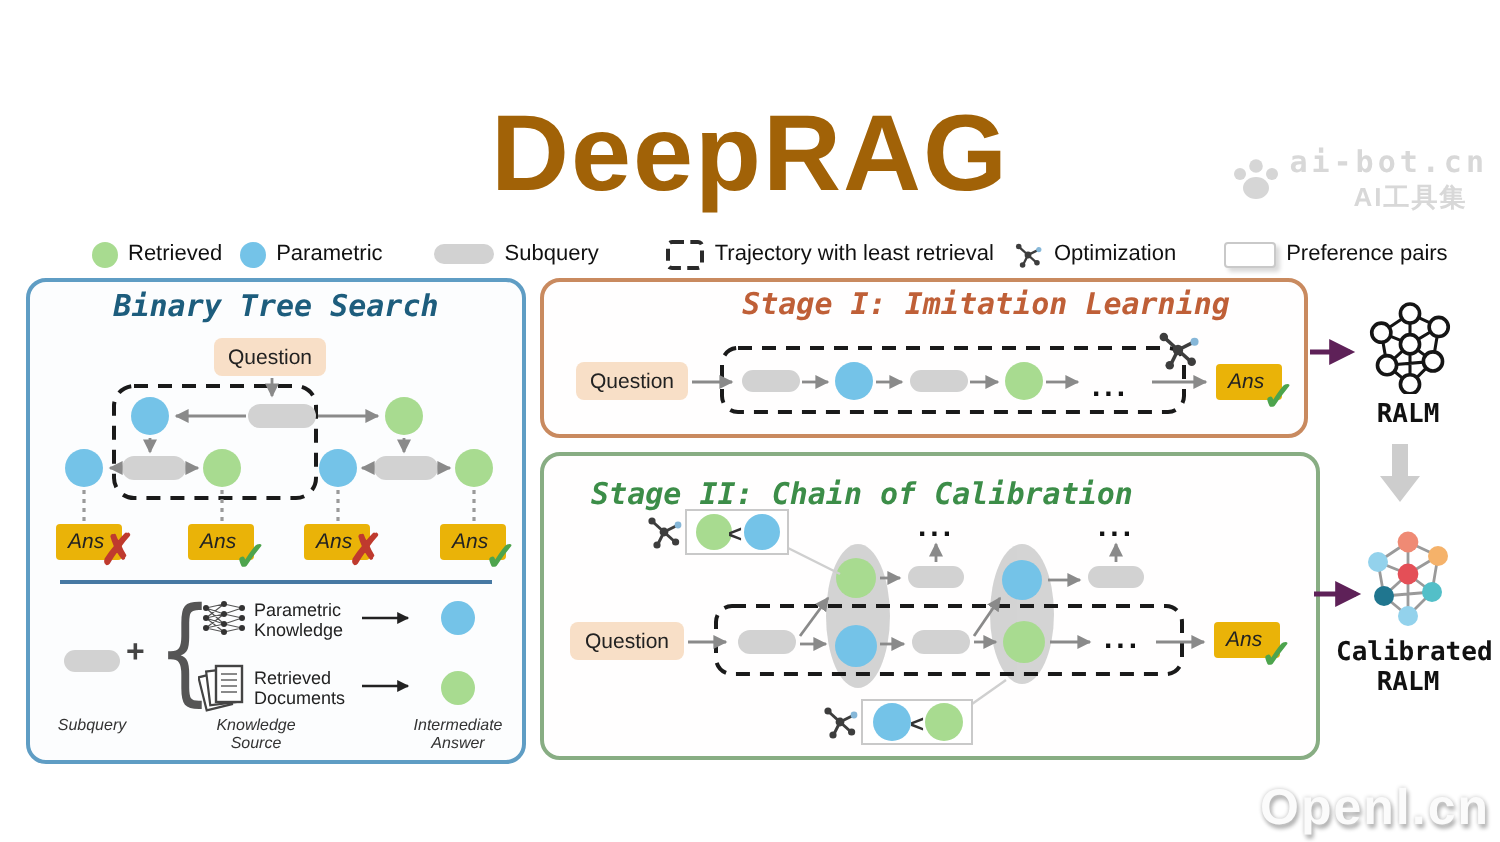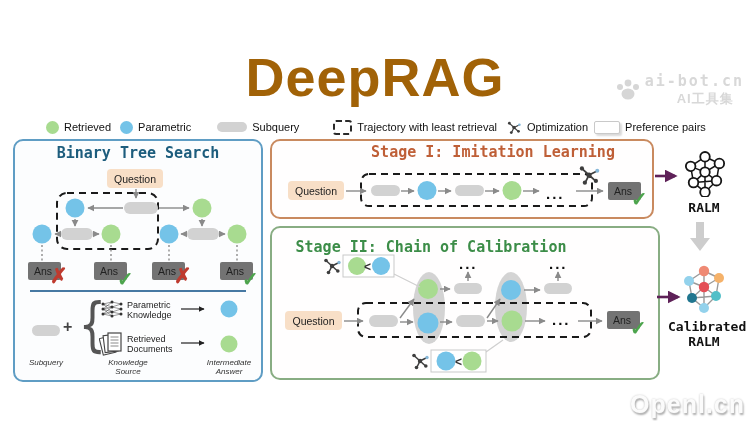--- a/index.html
+++ b/index.html
@@ -20,29 +20,29 @@
   .pill-ico{width:30px;height:10px;border-radius:5px;background:#d2d2d2;display:inline-block;}
   .traj-ico{width:15px;height:11px;border:2px dashed #2a2a2a;border-radius:3px;display:inline-block;}
   .pref-ico{width:24px;height:11px;background:#fff;border:1px solid #c9c9c9;border-radius:2px;
             box-shadow:2px 2px 2px rgba(0,0,0,.15);display:inline-block;}
   
   .panel{position:absolute;border-radius:10px;background:#fffefe;}
   #panel-binary{left:13px;top:139px;width:246px;height:239px;border:2px solid #5f9dc4;background:#fcfdfe;}
   #panel-stage1{left:270px;top:139px;width:380px;height:76px;border:2px solid #c98a5f;}
   #panel-stage2{left:270px;top:226px;width:386px;height:150px;border:2px solid #88ad83;}
   .ptitle{position:absolute;text-align:center;font-family:"DejaVu Sans Mono",monospace;
-          font-weight:bold;}
+          font-style:italic;font-weight:bold;}
   #t-binary{left:13px;width:250px;top:144px;font-size:15px;color:#1d5d7d;}
   #t-stage1{left:270px;width:446px;top:143px;font-size:15px;color:#bf5f37;}
   #t-stage2{left:270px;width:322px;top:238px;font-size:15px;color:#3c8d48;}
   
   .qbox{position:absolute;background:#f8dfc7;border-radius:4px;display:flex;align-items:center;
         justify-content:center;font-size:10.5px;color:#222;z-index:9;}
-  .ansbox{position:absolute;background:#737373;border-radius:2px;display:flex;align-items:center;
-          font-size:10.5px;color:#222;padding-left:6px;box-sizing:border-box;z-index:9;}
+  .ansbox{position:absolute;background:#eab308;border-radius:2px;display:flex;align-items:center;
+          font-size:10.5px;color:#222;padding-left:6px;box-sizing:border-box;z-index:9;font-style:italic;}
   .mark{position:absolute;font-weight:bold;z-index:10;line-height:1;}
   .cross{color:#bf3a2e;font-size:21px;}
   .check{color:#4da44d;font-size:20px;}
   .dots{position:absolute;font-weight:900;font-size:15px;letter-spacing:2px;color:#111;line-height:1;z-index:9;}
   .lt{position:absolute;font-weight:bold;font-size:12px;color:#333;z-index:10;}
   
   .small-lab{position:absolute;font-size:9px;line-height:10px;color:#222;}
   .it-lab{position:absolute;font-size:8px;font-style:italic;line-height:9px;color:#333;text-align:center;}
   #plus-sign{left:63px;top:318px;font-size:16px;font-weight:bold;color:#444;}
   #brace{left:74px;top:293px;font-size:58px;font-weight:400;color:#555;line-height:64px;
@@ -187,21 +187,21 @@
     <div class="lg-item" style="margin-left:34px">
       <span class="traj-ico"></span>
       <span>Trajectory with least retrieval</span>
     </div>
     <div class="lg-item" style="margin-left:9px">
       <svg width="16" height="17">
           <use href="#optsym" width="16" height="17"></use>
         </svg>
       <span>Optimization</span>
     </div>
-    <div class="lg-item" style="margin-left:6px">
+    <div class="lg-item" style="margin-left:24px">
       <span class="pref-ico"></span>
       <span>Preference pairs</span>
     </div>
   </div>
 
   
   <div id="panel-binary" class="panel"></div>
   <div id="panel-stage1" class="panel"></div>
   <div id="panel-stage2" class="panel"></div>
 

